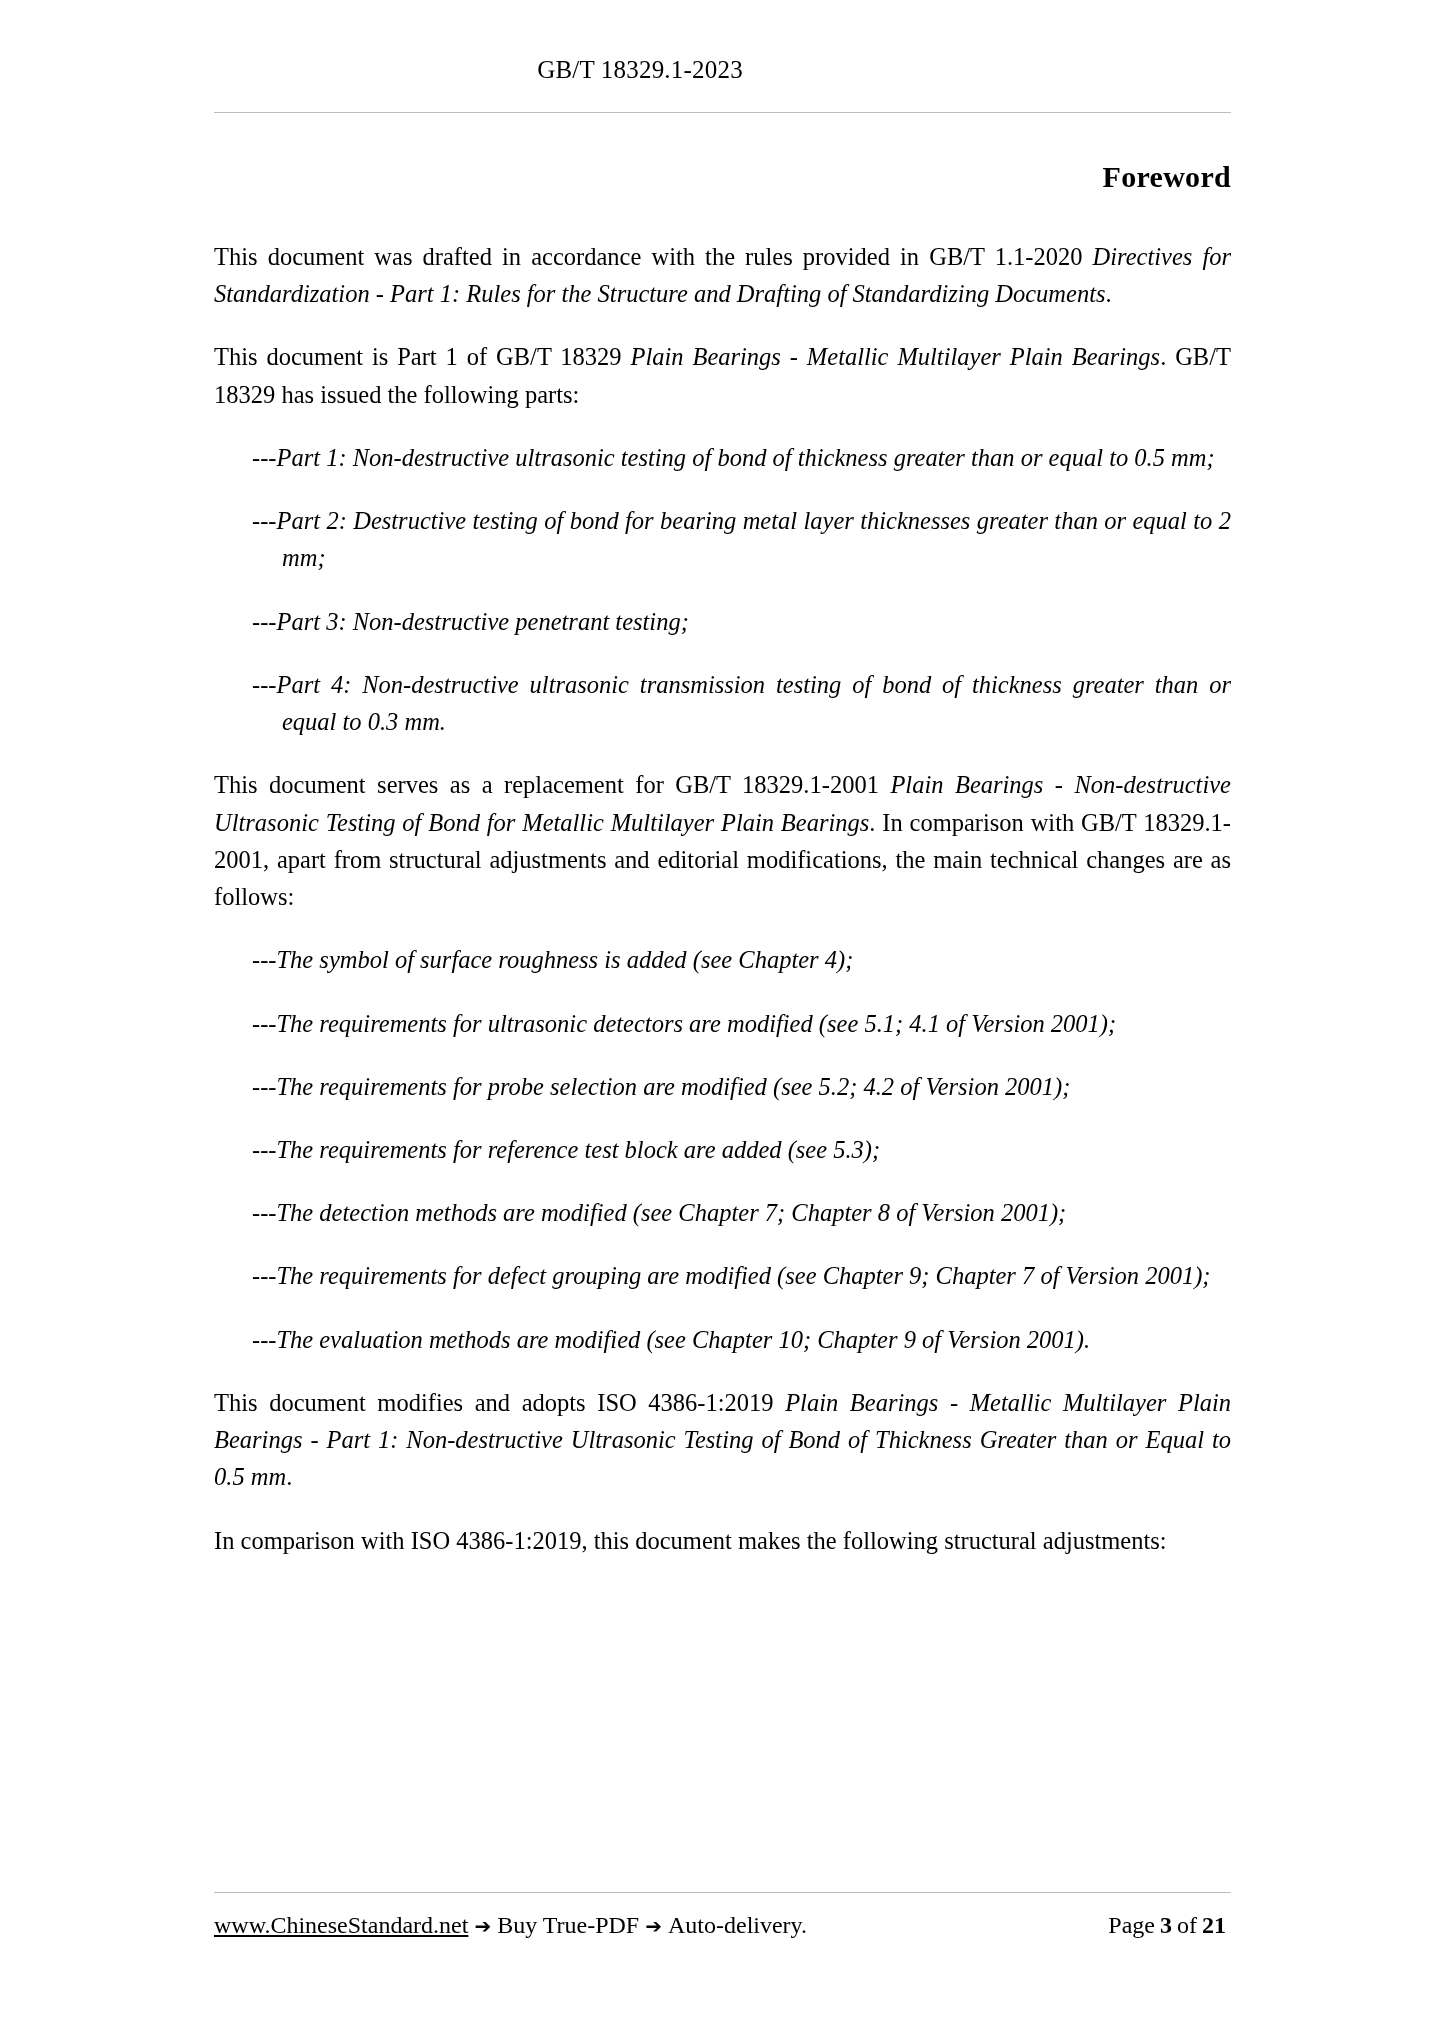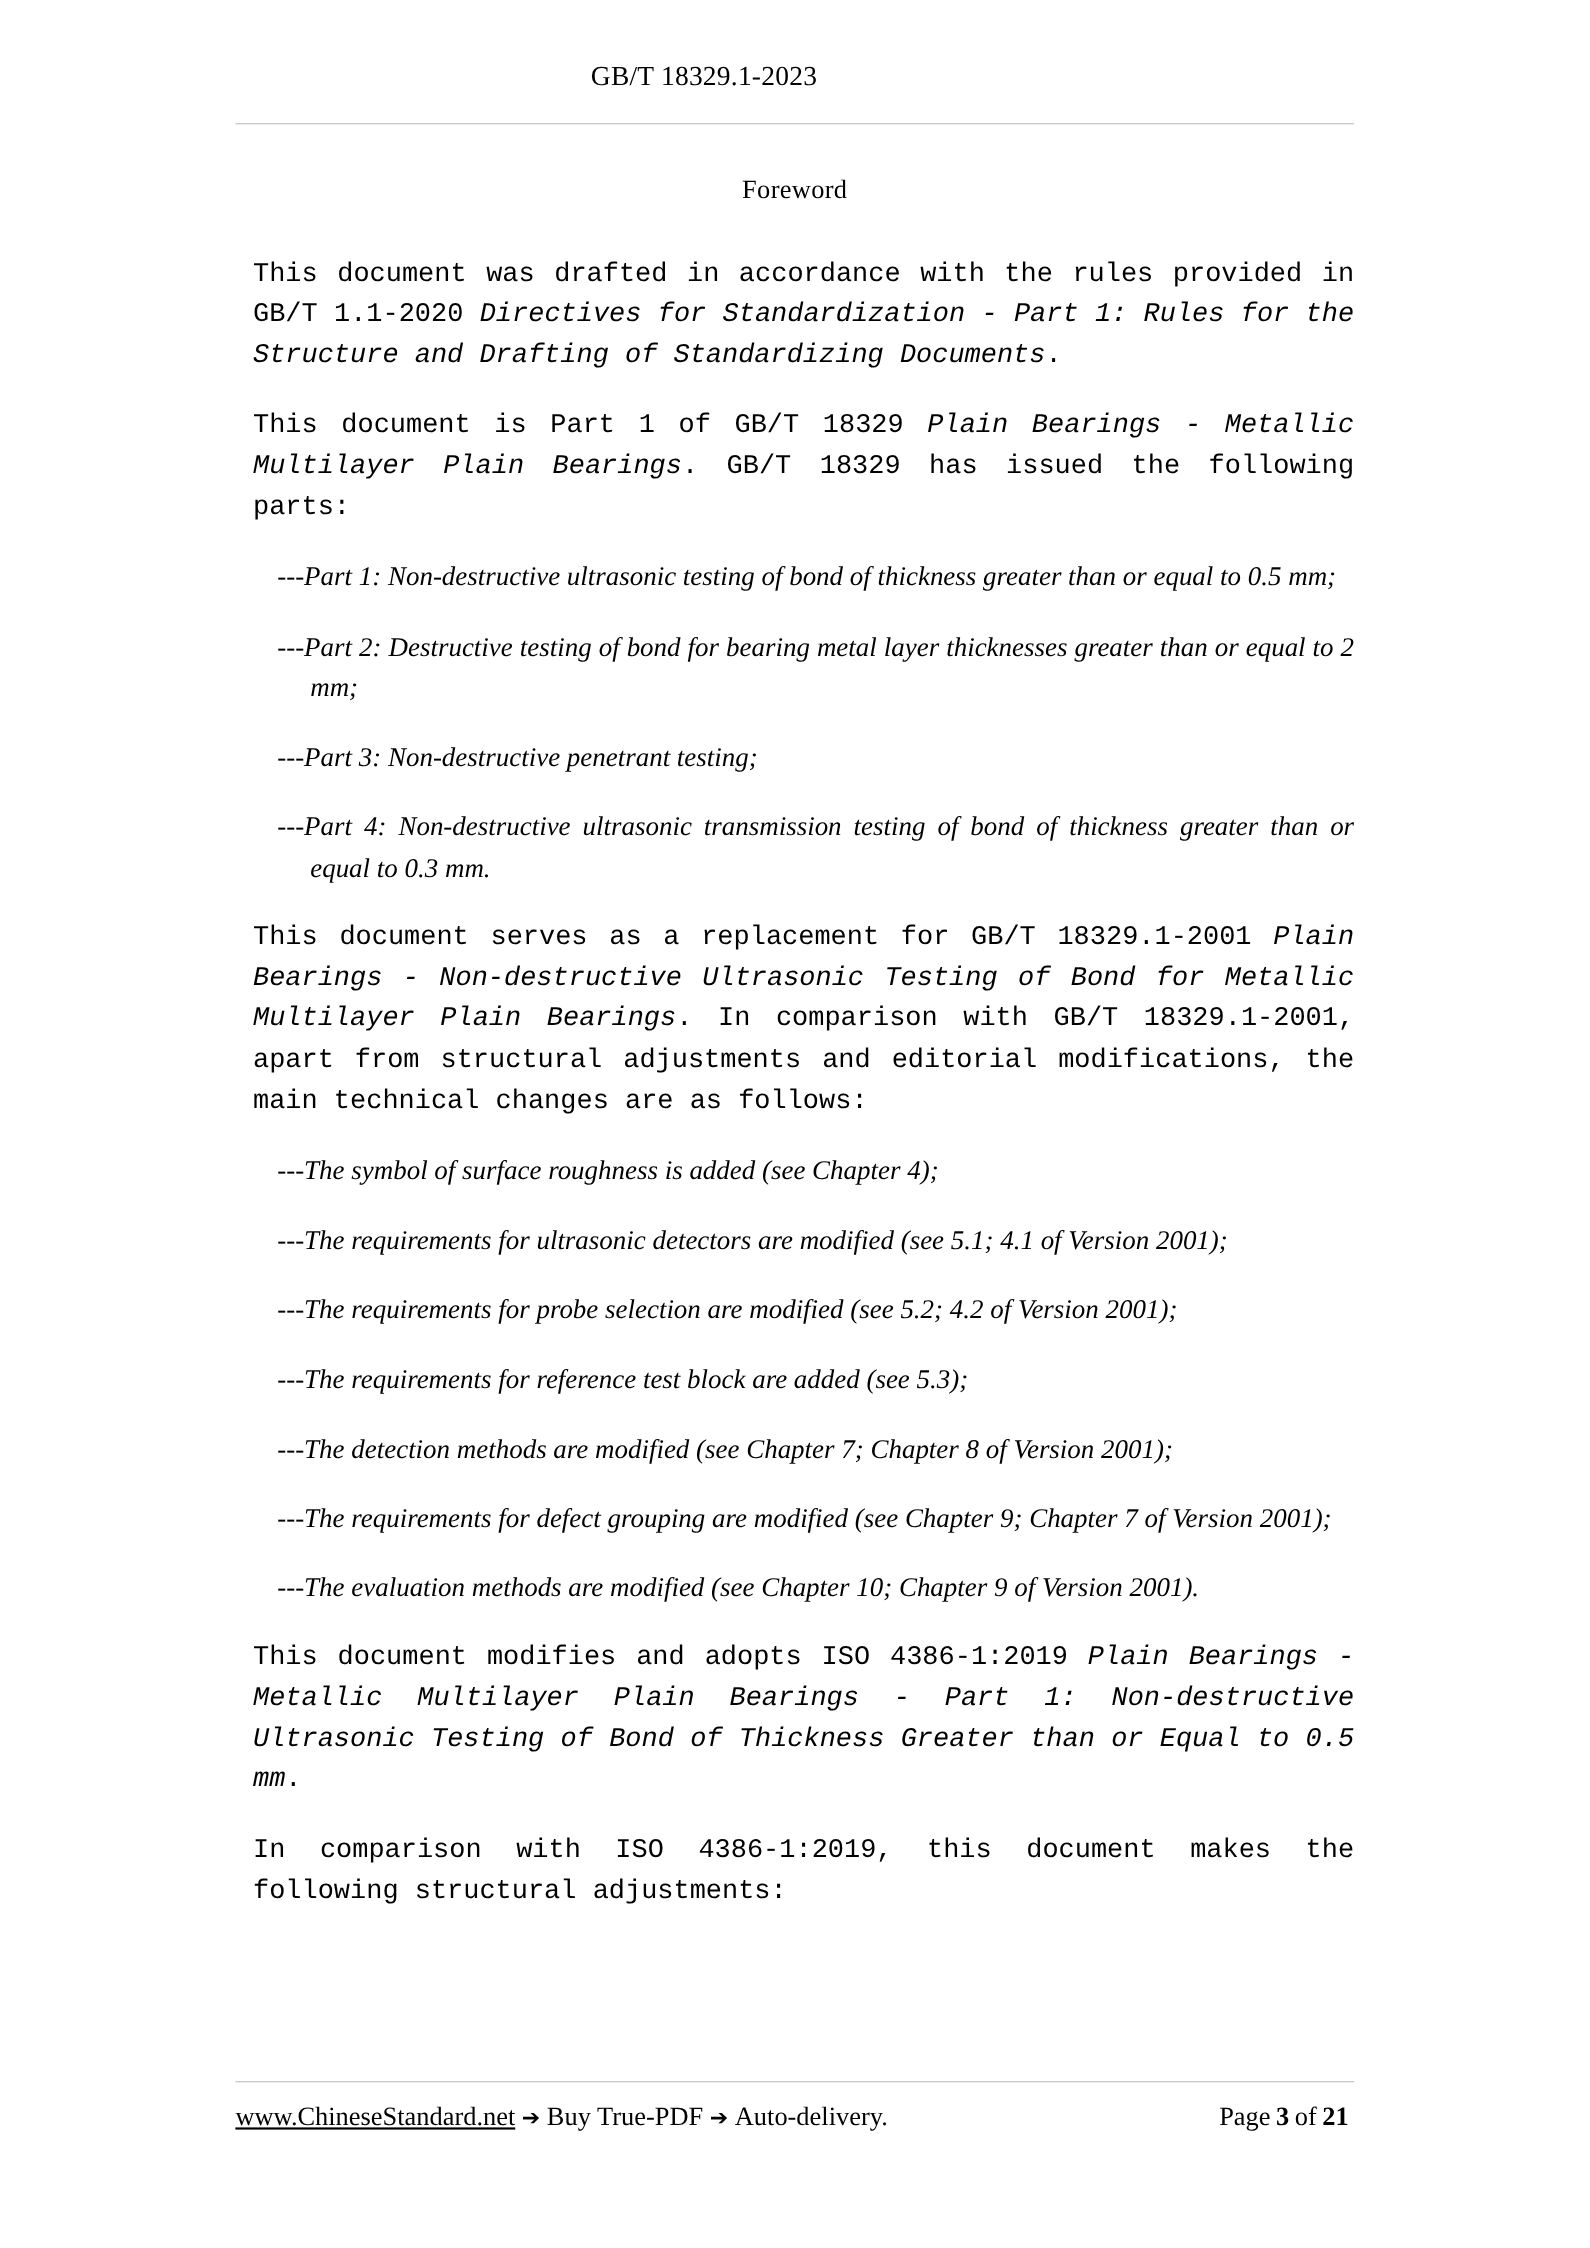--- a/index.html
+++ b/index.html
@@ -38,34 +38,33 @@
     height: 1px;
     background: #bdbdbd;
   }
   .content {
     position: absolute;
     top: 160px;
     left: 214px;
     width: 1017px;
   }
   h1.doc-title {
-    font-size: 24px;
-    font-weight: normal;
-    text-align: center;
+    font-size: 30px;
+    font-weight: bold;
+    text-align: right;
     margin: 0 0 44px 0;
     letter-spacing: 0.3px;
   }
   p.para {
     font-size: 24.5px;
     line-height: 1.52;
-    margin: 0 0 26px 16px;
+    margin: 0 0 26px 0;
     text-align: justify;
     text-justify: inter-word;
     hyphens: none;
-    font-family: Liberation Mono, monospace;
   }
   .indent-item {
     font-size: 24.5px;
     line-height: 1.52;
     margin: 0 0 26px 0;
     padding-left: 38px;
     text-indent: -0px;
     text-align: justify;
     text-justify: inter-word;
   }

